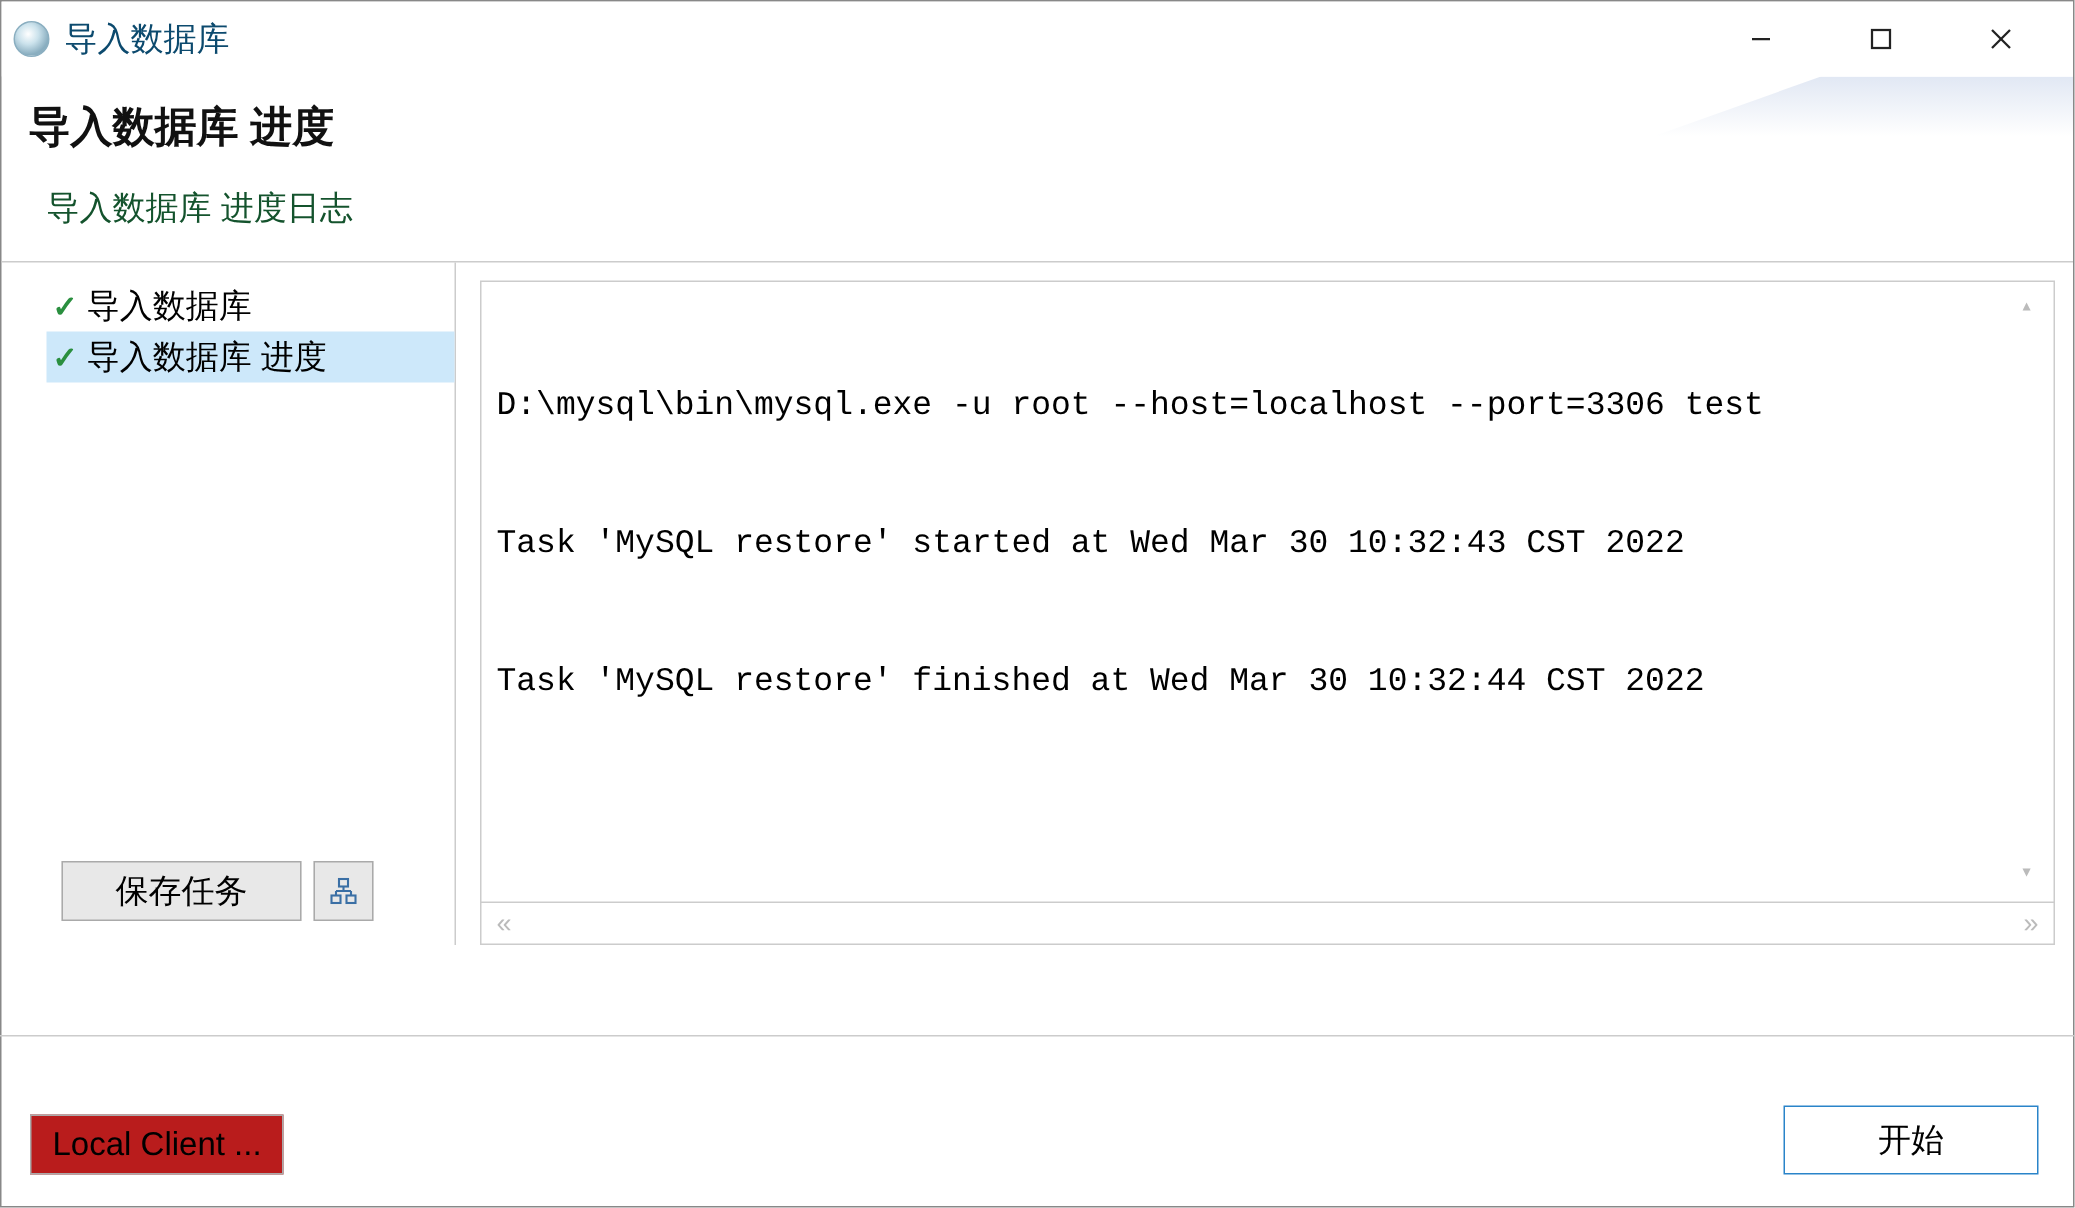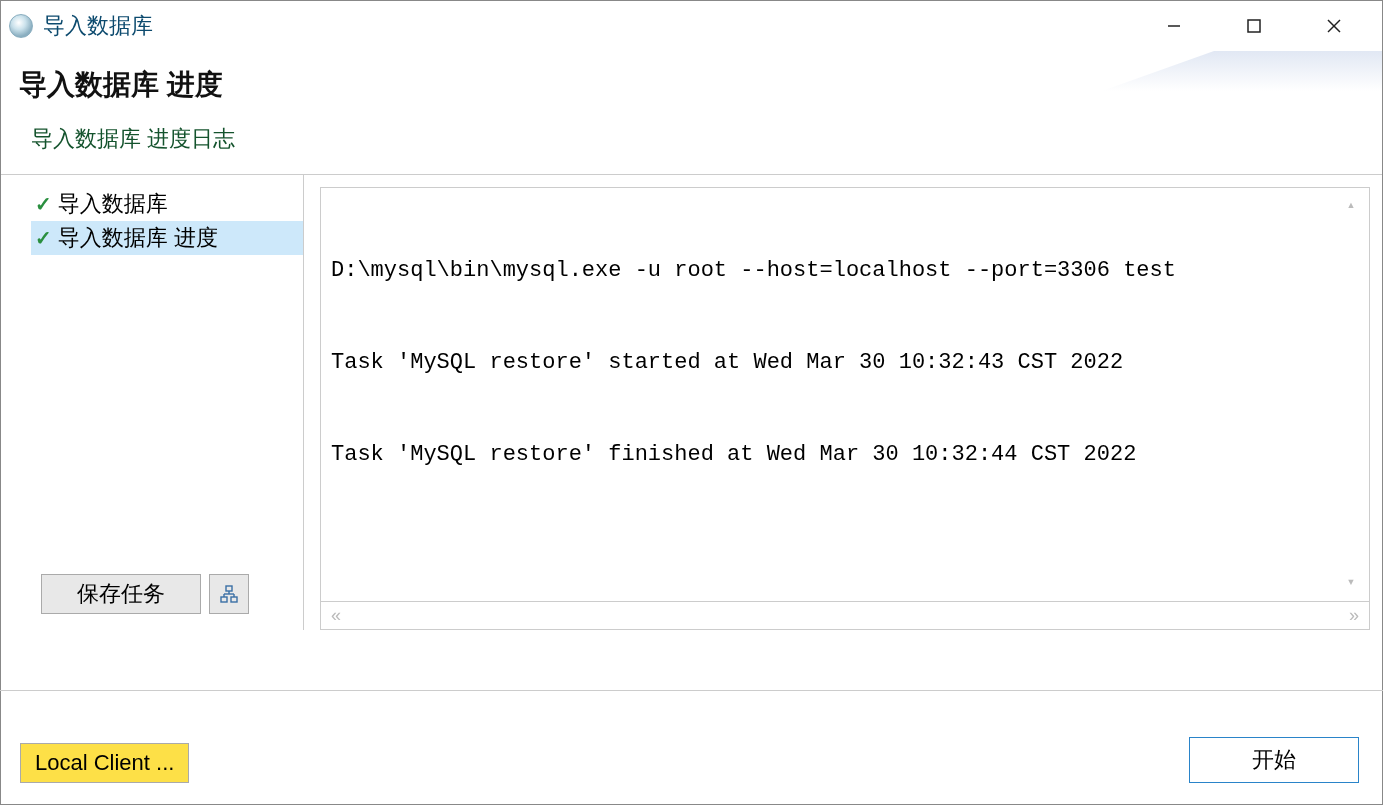--- a/index.html
+++ b/index.html
@@ -185,21 +185,21 @@
       right: 0;
       height: 115px;
       border-top: 1px solid #ccc;
       display: flex;
       align-items: flex-end;
       padding: 0 12px 22px 20px;
     }
     .local-client-btn {
       height: 40px;
       padding: 0 14px;
-      background: #fde047;
+      background: #b91c1c;
       border: 1px solid #aaa;
       font-size: 22px;
       cursor: pointer;
       font-family: inherit;
     }
     .bottom-spacer {
       flex: 1;
     }
     .start-btn {
       width: 170px;

